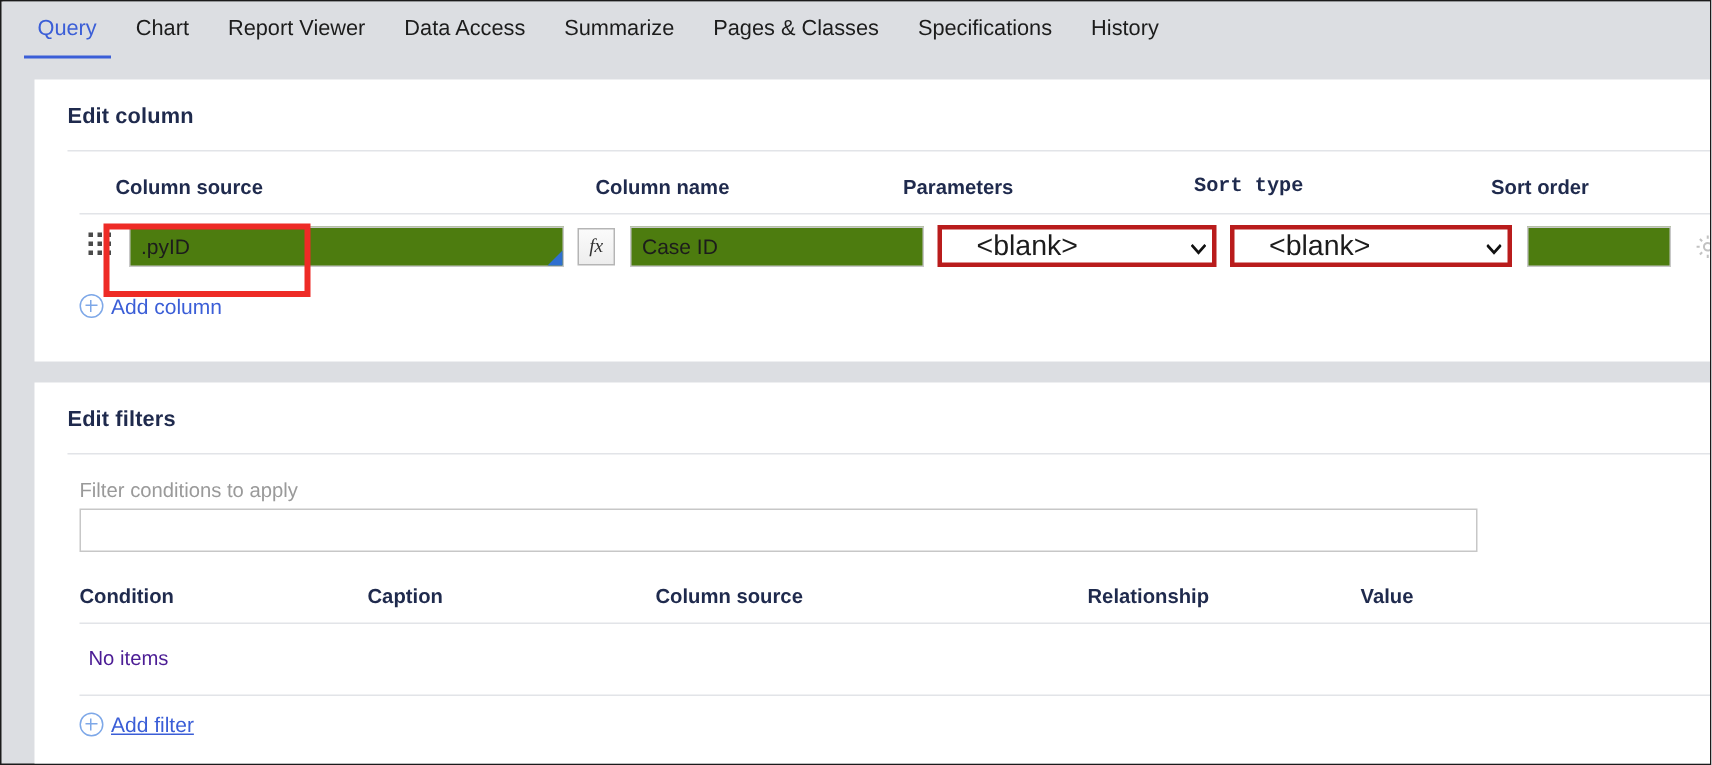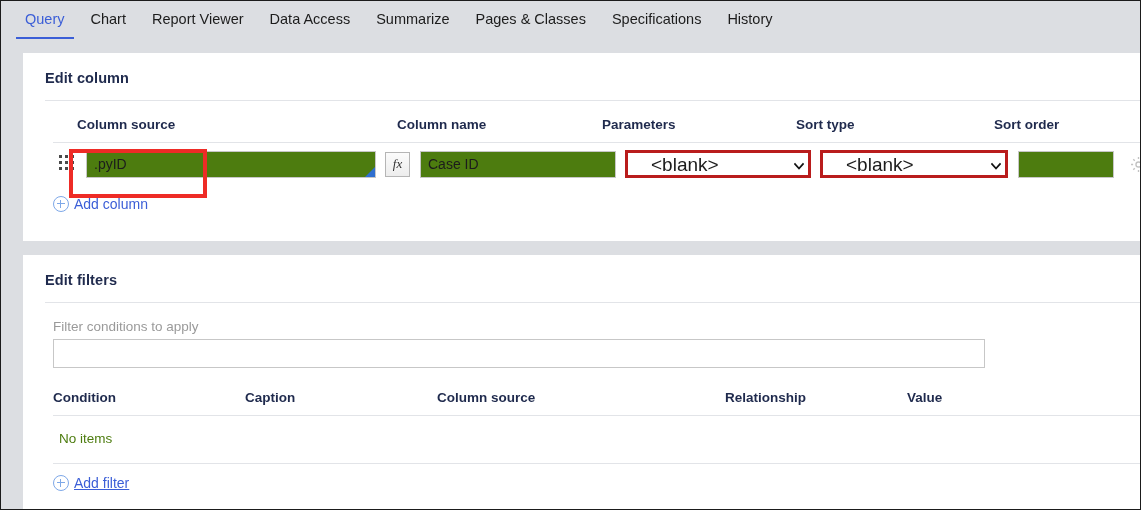--- a/index.html
+++ b/index.html
@@ -93,21 +93,21 @@
     padding-left: 54px;
     margin-top: 16px;
     font-size: 13.5px;
     font-weight: bold;
     color: #1f2a4d;
   }
   .cols-head .hcell { flex: 0 0 auto; }
   .h-source   { width: 320px; }
   .h-name     { width: 205px; }
   .h-summ     { width: 194px; }
-  .h-sorttype { width: 198px; }
+  .h-sorttype { width: 198px; font-family: Liberation Mono, monospace; }
   .h-sortord  { width: 120px; }
 
   .cols-rule {
     height: 1px;
     background: #e2e4e8;
     margin: 10px 0 0 30px;
   }
 
   .cols-row {
     display: flex;
@@ -297,21 +297,21 @@
   .f-rel  { width: 182px; }
   .f-val  { width: 120px; }
 
   .filters-rule {
     height: 1px;
     background: #e2e4e8;
     margin: 10px 0 0 30px;
   }
   .no-items {
     font-size: 13.5px;
-    color: #4d7c0f;
+    color: #4c1d95;
     padding: 15px 0 0 36px;
   }
   .filters-rule2 {
     height: 1px;
     background: #e2e4e8;
     margin: 17px 0 0 30px;
   }
 
   
   .annot-box {

